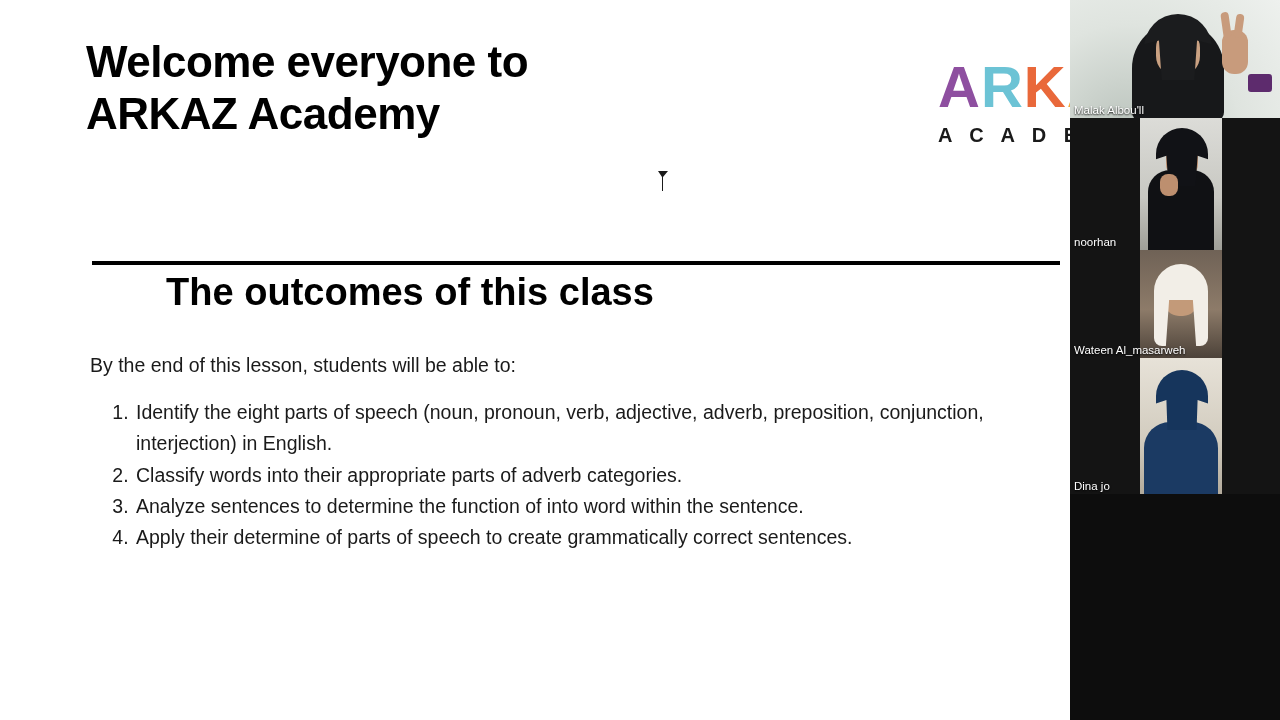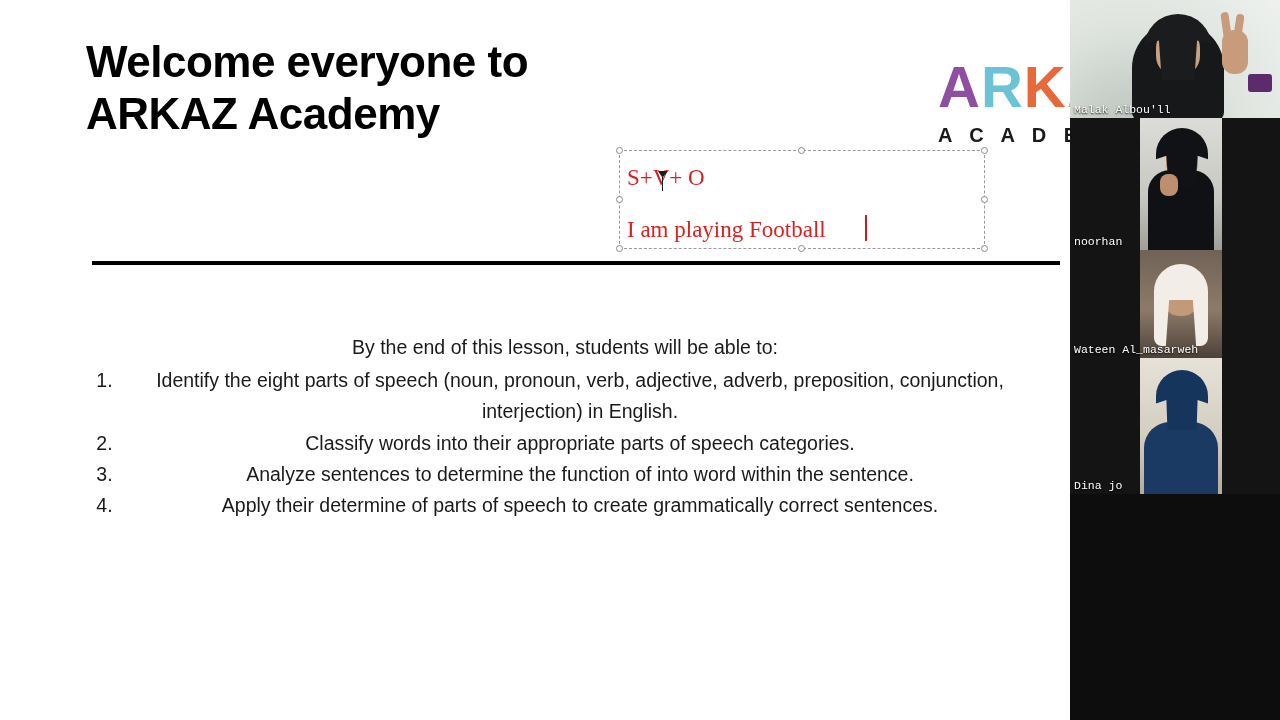--- a/index.html
+++ b/index.html
@@ -87,32 +87,31 @@
     font-size: 38px;
     font-weight: bold;
     line-height: 1.6;
     color: #000000;
   }
 
   
   #body-block {
     position: absolute;
     left: 90px;
-    top: 332px;
+    top: 350px;
     width: 950px;
     font-size: 19.5px;
     color: #1a1a1a;
     line-height: 1.6;
-    text-align: center;
   }
   #body-intro {
     margin: 0 0 2px 0;
   }
   #body-list {
-    margin: 0;
+    margin: 16px;
     padding-left: 28px;
     list-style-position: outside;
   }
   #body-list li {
     margin: 0 0 0 0;
     padding-left: 2px;
   }
 
   
   #textbox {
@@ -184,21 +183,21 @@
     width: 210px;
     background: #141414;
     overflow: hidden;
   }
   .tile-name {
     position: absolute;
     left: 4px;
     bottom: 2px;
     color: #ffffff;
     font-size: 11.5px;
-    font-family: Liberation Mono, monospace;
+    font-family: Liberation Sans, sans-serif;
     text-shadow: 0 1px 2px #000;
     z-index: 4;
     white-space: nowrap;
   }
 
   
   #tile-1 { height: 118px; background: #cfd6cf; }
   #t1-bg {
     position: absolute; inset: 0;
     background:
@@ -382,45 +381,32 @@
   <div id="logo-wrap">
     <div id="logo-word">
       <span class="l1">A</span><span class="l2">R</span><span class="l3">K</span><span class="l4">A</span>
     </div>
     <div id="logo-sub">A C A D E M Y</div>
 
   </div>
 
   <div id="title-rule"></div>
 
+  <div id="outcomes-heading">The outcomes of this class</div>
 
   <div id="body-block">
     <p id="body-intro">By the end of this lesson, students will be able to:</p>
     <ol id="body-list">
       <li>Identify the eight parts of speech (noun, pronoun, verb, adjective, adverb, preposition, conjunction, interjection) in English.</li>
-      <li>Classify words into their appropriate parts of speech categories.</li>
+      <li>Classify words into their appropriate parts of adverb categories.</li>
       <li>Analyze sentences to determine the function of into word within the sentence.</li>
       <li>Apply their determine of parts of speech to create grammatically correct sentences.</li>
     </ol>
   </div>
 
-  <div id="textbox">
-    <span class="handle h-tl"></span>
-    <span class="handle h-tc"></span>
-    <span class="handle h-tr"></span>
-    <span class="handle h-ml"></span>
-    <span class="handle h-mr"></span>
-    <span class="handle h-bl"></span>
-    <span class="handle h-bc"></span>
-    <span class="handle h-br"></span>
-
-    <div id="tb-line1">S+V+ O</div>
-    <div id="tb-line2">I am playing Football</div>
-    <div id="text-caret"></div>
-  </div>
 
   <svg id="mouse-cursor" viewBox="0 0 12 22">
     <path d="M1 1 L11 1 L6 7 L6 21 L5 21 L5 7 Z" fill="#1a1a1a"></path>
   </svg>
 </div>
 
 <div id="video-rail">
 
   <div class="tile" id="tile-1">
     <div id="t1-bg"></div>

